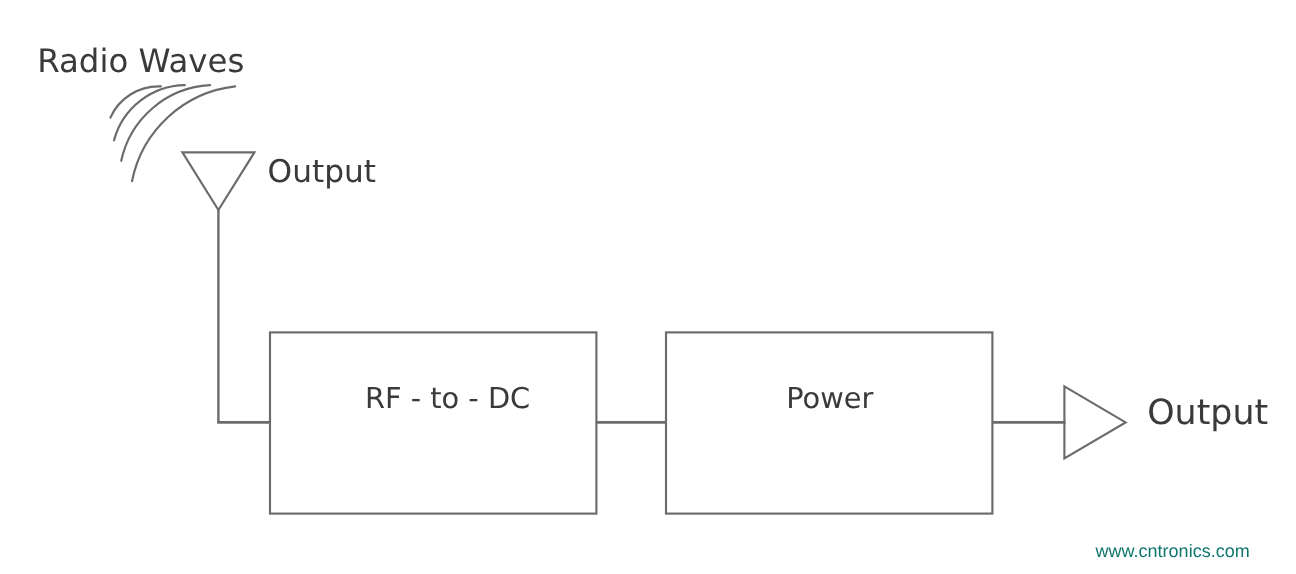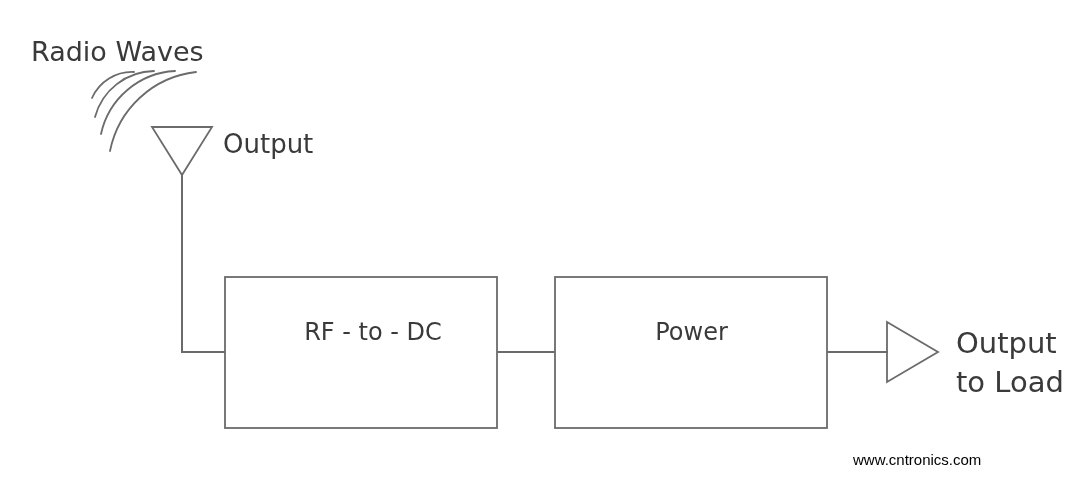--- a/index.html
+++ b/index.html
@@ -54,24 +54,24 @@
     font-size: 24px;
     line-height: 1.35;
   }
   #output-label {
     left: 956px;
     top: 324px;
     font-size: 29px;
     line-height: 1.35;
   }
   #watermark-label {
-    left: 853px;
+    left: 913px;
     top: 451px;
     font-size: 15px;
-    color: #000000;
+    color: #0f766e;
     font-family: "Liberation Sans", sans-serif;
   }
 </style>
 </head>
 <body>
 
 <svg id="diagram-canvas" viewBox="0 0 1080 478" xmlns="http://www.w3.org/2000/svg">
   <rect x="0" y="0" width="1080" height="478" fill="#ffffff"></rect>
 
   <g fill="none" stroke="#6b6b6b" stroke-width="1.8" stroke-linecap="round">
@@ -100,15 +100,15 @@
 </svg>
 
 <div class="lbl" id="radio-waves-label">Radio Waves</div>
 
 <div class="lbl" id="antenna-label">Output</div>
 
 <div class="lbl" id="box1-label"><span>RF - to - DC</span><br></div>
 
 <div class="lbl" id="box2-label"><span>Power</span><br></div>
 
-<div class="lbl" id="output-label"><span>Output</span><br><span>to Load</span></div>
+<div class="lbl" id="output-label"><span>Output</span><br></div>
 
 <div class="lbl" id="watermark-label">www.cntronics.com</div>
 
 </body></html>

